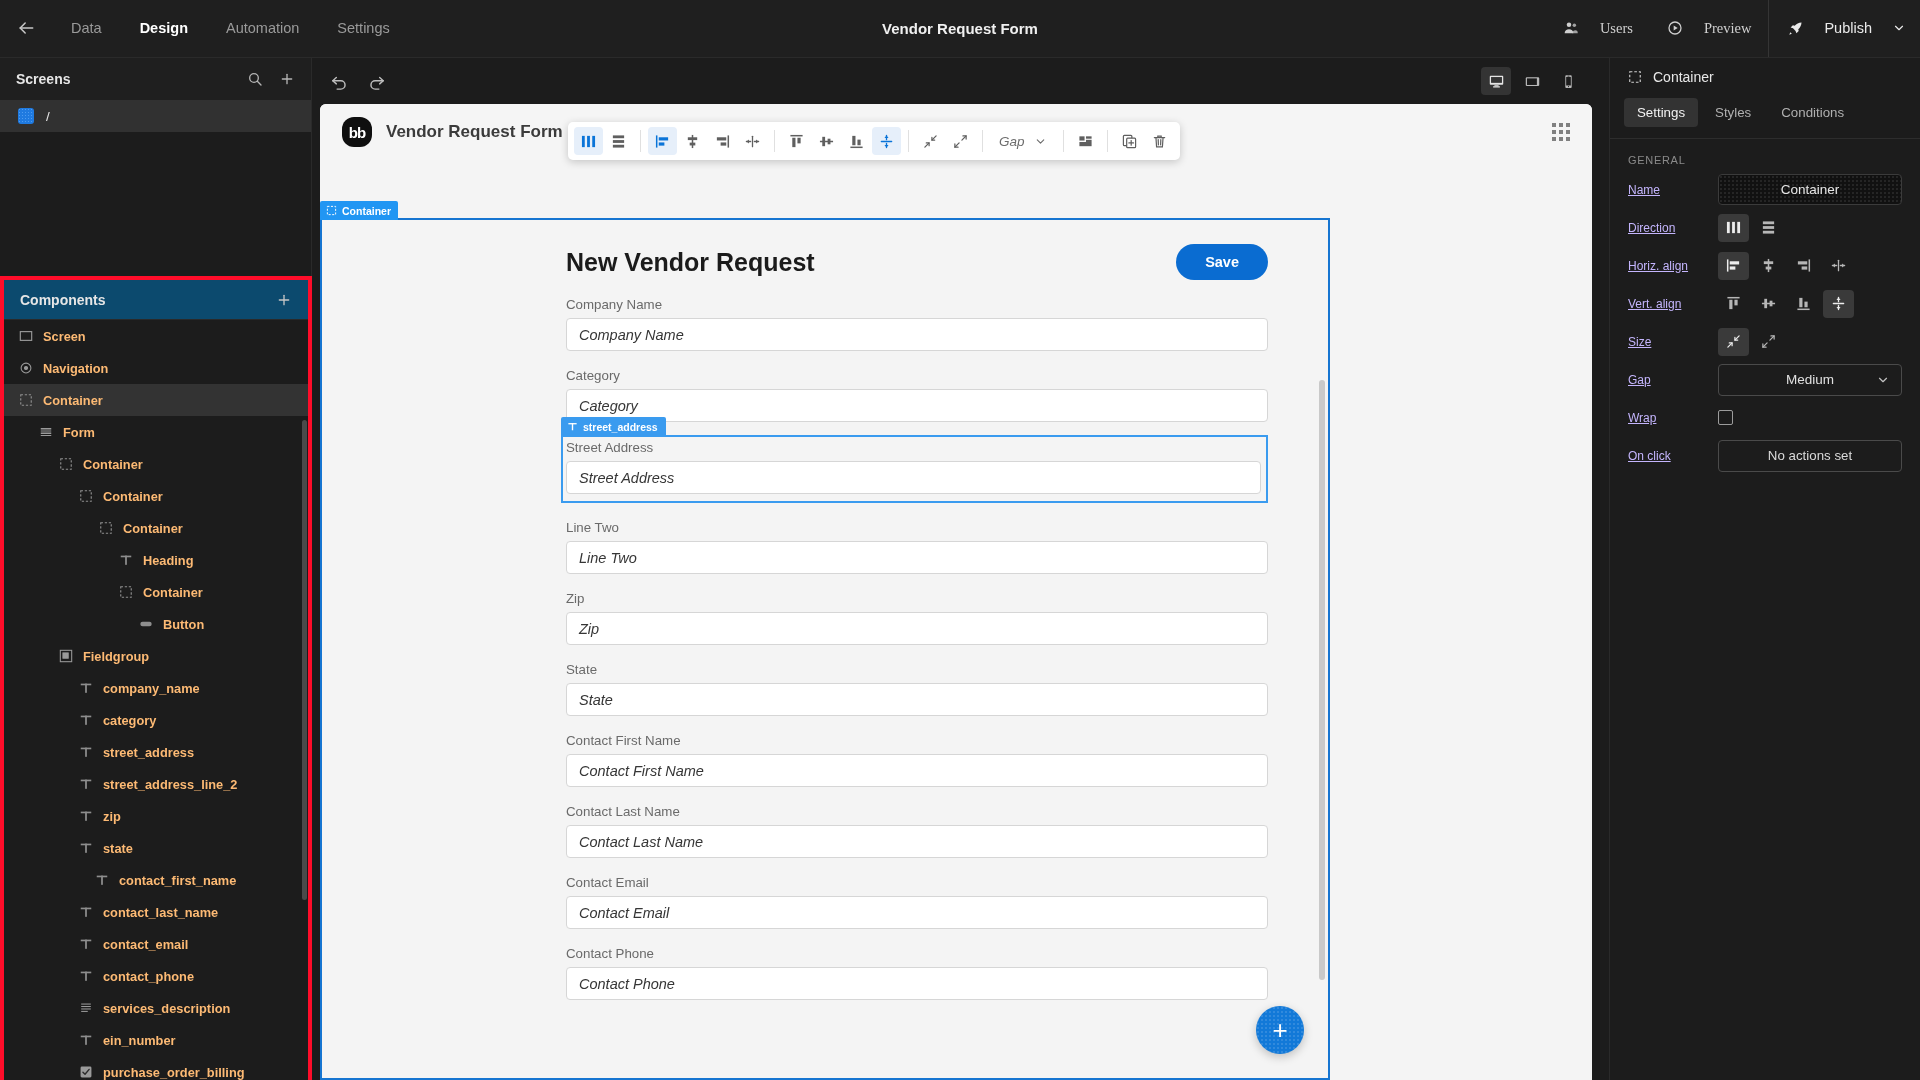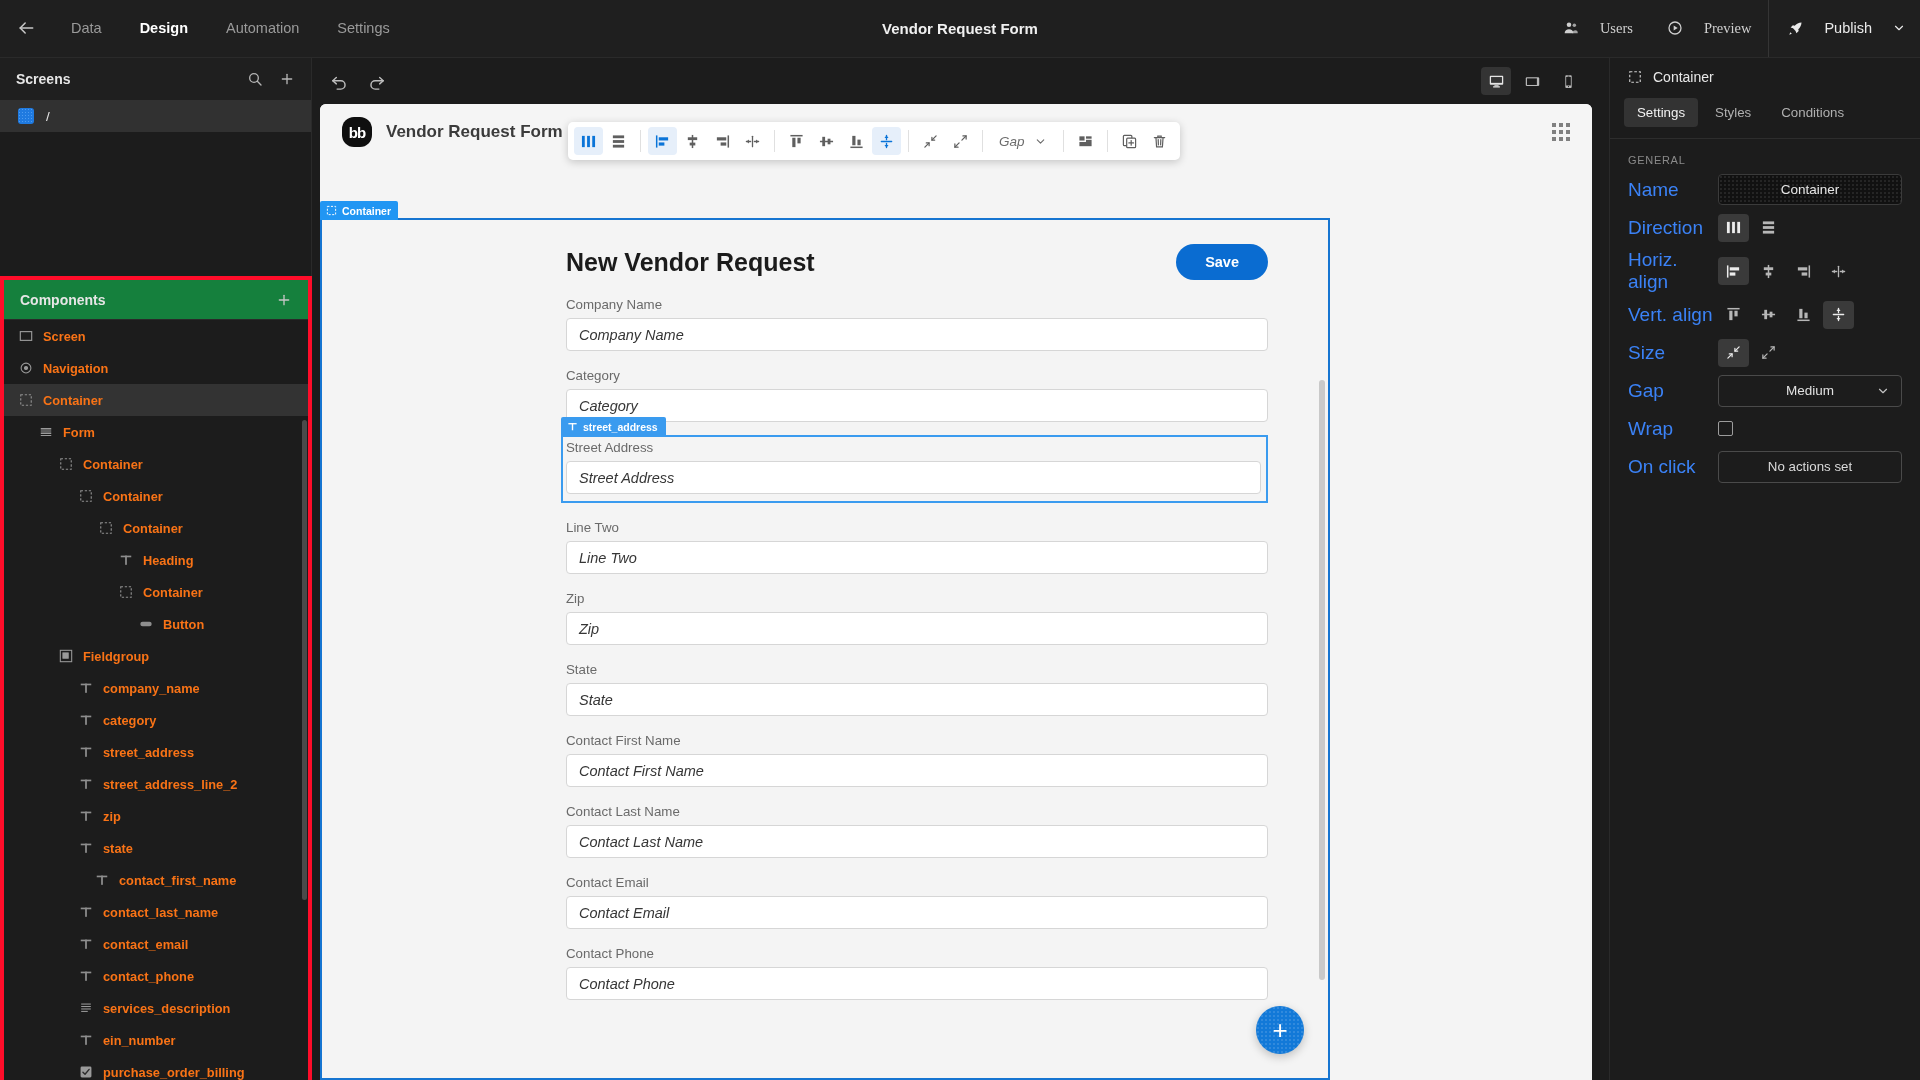--- a/index.html
+++ b/index.html
@@ -72,31 +72,31 @@
     background-size: 3px 3px;
   }
 
   #components-panel {
     position: absolute; top: 218px; left: 0; width: 312px; height: 862px;
     border: 4px solid #ff0d2a;
     background: #1c1c1c;
   }
   #components-header {
     height: 40px; display: flex; align-items: center; padding: 0 16px;
-    color: #e6e6e6; font-size: 14px; font-weight: bold; background: #15803d;
+    color: #e6e6e6; font-size: 14px; font-weight: bold; background: #0c4a6e;
     border-bottom: 1px solid #2a2a2a;
   }
   #components-header .plus { margin-left: auto; color: #c6c6c6; font-size: 20px; line-height: 1; cursor: pointer; }
 
   #tree {
     height: 810px; overflow: hidden; position: relative;
   }
   .tree-row {
     height: 32px; display: flex; align-items: center; gap: 10px;
-    color: #f97316; font-size: 12.8px; font-weight: bold;
+    color: #fdba74; font-size: 12.8px; font-weight: bold;
     cursor: pointer; white-space: nowrap;
   }
   .tree-row.selected { background: #333333; }
   .tree-ico {
     width: 15px; height: 15px; flex: 0 0 15px;
     display: flex; align-items: center; justify-content: center; color: #8e8e8e;
   }
   #tree-scrollbar {
     position: absolute; right: 1px; top: 140px; width: 5px; height: 480px;
     background: #4a4a4a; border-radius: 3px;
@@ -222,21 +222,21 @@
   #rp-tabs { display: flex; gap: 4px; padding: 2px 14px 0 14px; }
   .rp-tab {
     font-size: 13.3px; color: #b0b0b0; padding: 7px 13px; border-radius: 4px; cursor: pointer;
   }
   .rp-tab.active { background: #333333; color: #f2f2f2; }
   #rp-divider { height: 1px; background: #2d2d2d; margin-top: 11px; }
   #rp-section-label {
     font-size: 11px; color: #8a8a8a; letter-spacing: 0.7px; padding: 15px 18px 7px 18px;
   }
   .rp-row { display: flex; align-items: center; min-height: 33px; padding: 0 18px; margin-bottom: 5px; }
-  .rp-lbl { width: 90px; flex: 0 0 90px; font-size: 19px; color: #3b82f6; }
+  .rp-lbl { width: 90px; flex: 0 0 90px; font-size: 12px; color: #c4b5fd; text-decoration: underline; }
   .rp-ctl { flex: 1; display: flex; align-items: center; gap: 4px; }
   .rp-input {
     flex: 1; height: 31px; background: #111111; border: 1px solid #3b3b3b; border-radius: 4px;
     background-image: radial-gradient(#272727 0.7px, transparent 0.8px); background-size: 4px 4px;
     display: flex; align-items: center; justify-content: center;
     color: #e6e6e6; font-size: 13.5px;
   }
   .seg {
     width: 31px; height: 28px; border-radius: 4px; display: flex; align-items: center; justify-content: center;
     color: #b6b6b6; cursor: pointer;

